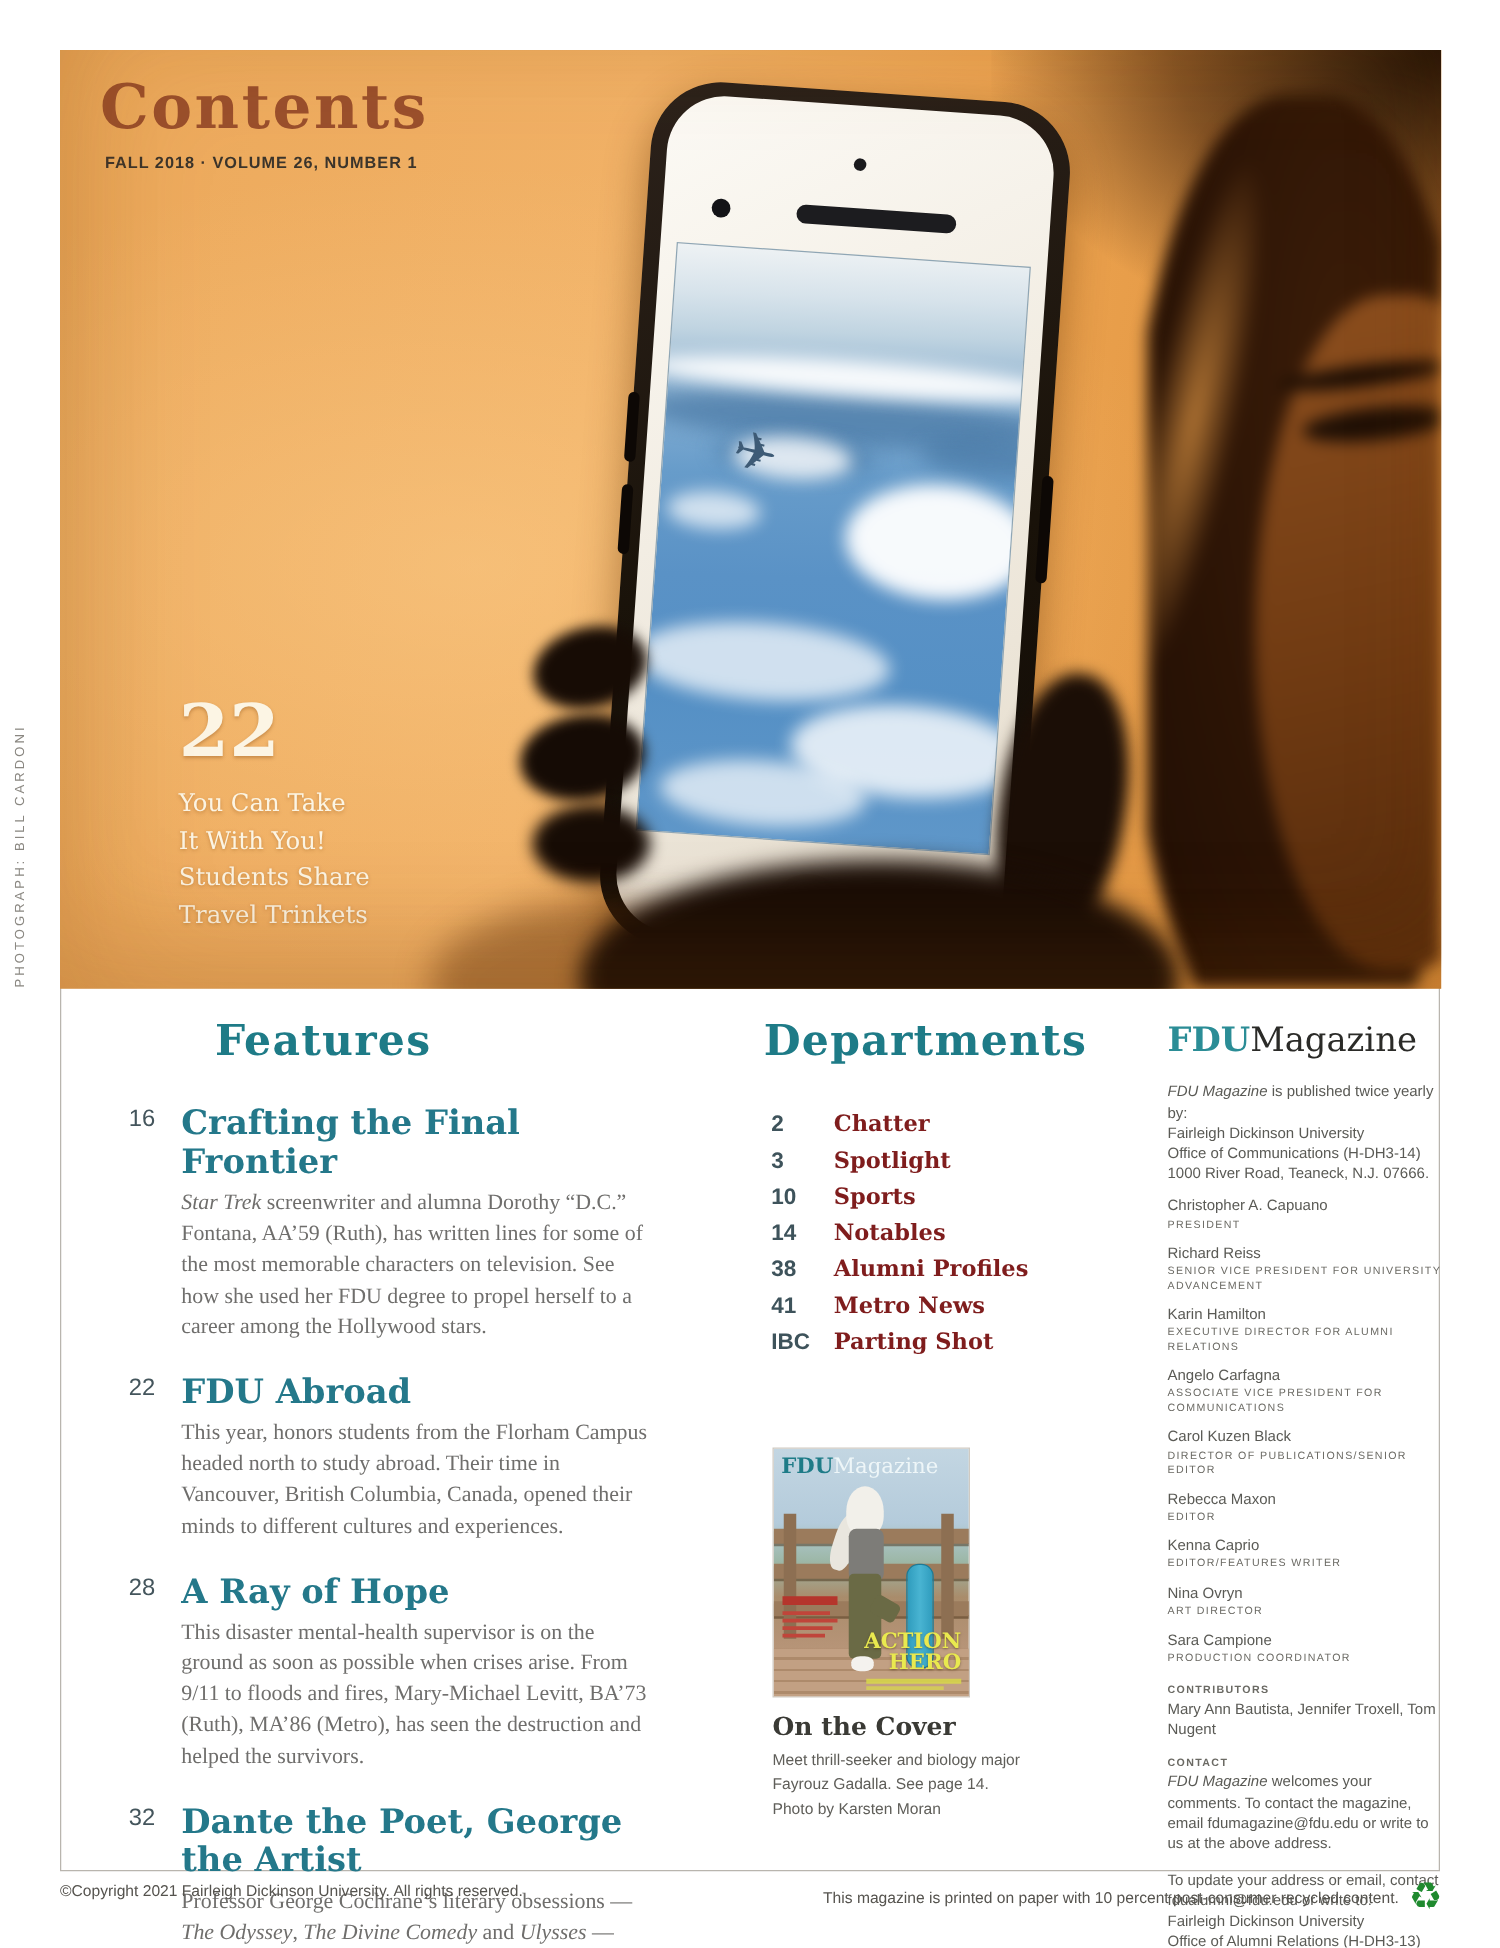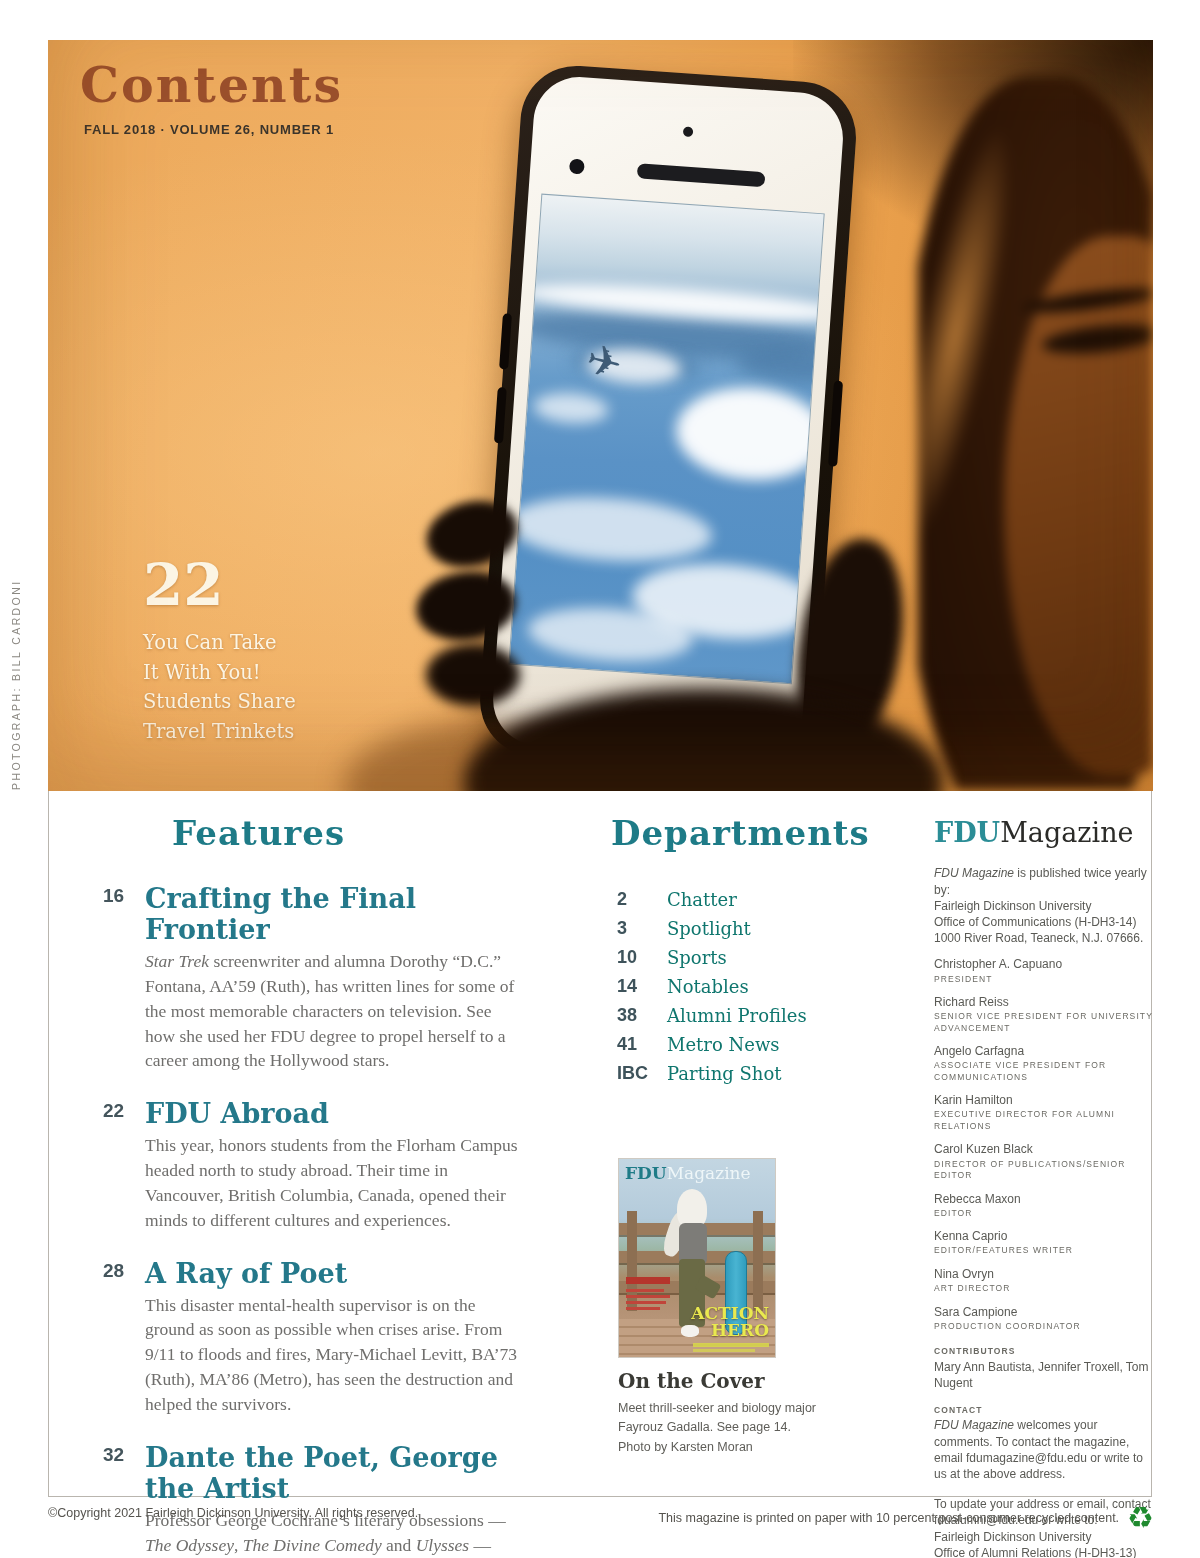--- a/index.html
+++ b/index.html
@@ -66,29 +66,29 @@
   .photo-credit { position:absolute; left:10px; top:550px; height:240px; writing-mode:vertical-rl; transform:rotate(180deg);
     font-size:10.5px; letter-spacing:2.4px; color:#8a8781; }
 
   
   .section-heading { font-family:"DejaVu Serif", serif; font-weight:bold; font-size:34px; letter-spacing:1px; color:#1e7b87; }
   .features-heading { position:absolute; left:94px; top:772px;margin-left:29px; }
   .departments-heading { position:absolute; left:562px; top:772px; }
 
   .feat-list { position:absolute; left:54px; top:842px; width:420px; }
   .feat-item { display:flex; margin-bottom:25px; }
-  .feat-num { width:42px; flex:0 0 42px; font-size:19px; font-weight:bold; color:#44555c; padding-top:2px; }
+  .feat-num { width:42px; flex:0 0 42px; font-size:19px; font-weight:normal; color:#44555c; padding-top:2px; }
   .feat-title { font-family:"DejaVu Serif", serif; font-weight:bold; font-size:27px; color:#24788a; margin-bottom:4px; }
   .feat-desc { font-family:"Liberation Serif", serif; font-size:17.5px; line-height:1.42; color:#6f6e6c; }
   .it { font-style:italic; }
 
   .dept-list { position:absolute; left:568px; top:848px; }
   .dept-row { display:flex; margin-bottom:8px; }
   .dept-num { width:50px; flex:0 0 50px; font-size:18px; font-weight:bold; color:#3e535b; }
-  .dept-label { font-family:"DejaVu Serif", serif; font-weight:normal; font-size:18px; color:#0f766e; }
+  .dept-label { font-family:"DejaVu Serif", serif; font-weight:bold; font-size:18px; color:#7f1d1d; }
 
   
   .masthead { position:absolute; left:885px; top:774px; width:222px; color:#5a5a55; font-size:12px; line-height:1.35; }
   .mh-logo { font-family:"DejaVu Serif", serif; font-size:27px; margin-bottom:14px; }
   .mh-logo .fdu { color:#2b8d96; font-weight:bold; }
   .mh-logo .mag { color:#2b2b28; }
   .mh-block { margin-bottom:10px; }
   .person { margin-bottom:9px; }
   .person-name { font-size:12px; }
   .person-title { font-size:8.5px; font-weight:normal; letter-spacing:1.1px; color:#6b6a64; margin-top:1px; }
@@ -203,21 +203,21 @@
       <div class="feat-item">
       <div class="feat-num">22</div>
       <div class="feat-body">
         <h3 class="feat-title">FDU Abroad</h3>
         <p class="feat-desc"><span class="">This year, honors students from the Florham Campus headed north to study abroad. Their time in Vancouver, British Columbia, Canada, opened their minds to different cultures and experiences.</span></p>
       </div>
     </div>
       <div class="feat-item">
       <div class="feat-num">28</div>
       <div class="feat-body">
-        <h3 class="feat-title">A Ray of Poet</h3>
+        <h3 class="feat-title">A Ray of Hope</h3>
         <p class="feat-desc"><span class="">This disaster mental-health supervisor is on the ground as soon as possible when crises arise. From 9/11 to floods and fires, Mary-Michael Levitt, BA’73 (Ruth), MA’86 (Metro), has seen the destruction and helped the survivors.</span></p>
       </div>
     </div>
       <div class="feat-item">
       <div class="feat-num">32</div>
       <div class="feat-body">
         <h3 class="feat-title">Dante the Poet, George the Artist</h3>
         <p class="feat-desc"><span class="">Professor George Cochrane’s literary obsessions — </span><span class="it">The Odyssey</span><span class="">, </span><span class="it">The Divine Comedy</span><span class=""> and </span><span class="it">Ulysses</span><span class=""> — have permeated his artistic expressions. Dante even leads him around his old high school in a new chapter of his graphic novel, </span><span class="it">Long Time Gone</span><span class="">.</span></p>
       </div>
     </div>
@@ -273,26 +273,26 @@
 
     <div class="person">
         <div class="person-name">Christopher A. Capuano</div>
         <div class="person-title">PRESIDENT</div>
       </div>
         <div class="person">
         <div class="person-name">Richard Reiss</div>
         <div class="person-title">SENIOR VICE PRESIDENT FOR UNIVERSITY ADVANCEMENT</div>
       </div>
         <div class="person">
+        <div class="person-name">Karin Hamilton</div>
+        <div class="person-title">EXECUTIVE DIRECTOR FOR ALUMNI RELATIONS</div>
+      </div>
+        <div class="person">
         <div class="person-name">Angelo Carfagna</div>
         <div class="person-title">ASSOCIATE VICE PRESIDENT FOR COMMUNICATIONS</div>
-      </div>
-        <div class="person">
-        <div class="person-name">Karin Hamilton</div>
-        <div class="person-title">EXECUTIVE DIRECTOR FOR ALUMNI RELATIONS</div>
       </div>
         <div class="person">
         <div class="person-name">Carol Kuzen Black</div>
         <div class="person-title">DIRECTOR OF PUBLICATIONS/SENIOR EDITOR</div>
       </div>
         <div class="person">
         <div class="person-name">Rebecca Maxon</div>
         <div class="person-title">EDITOR</div>
       </div>
         <div class="person">

